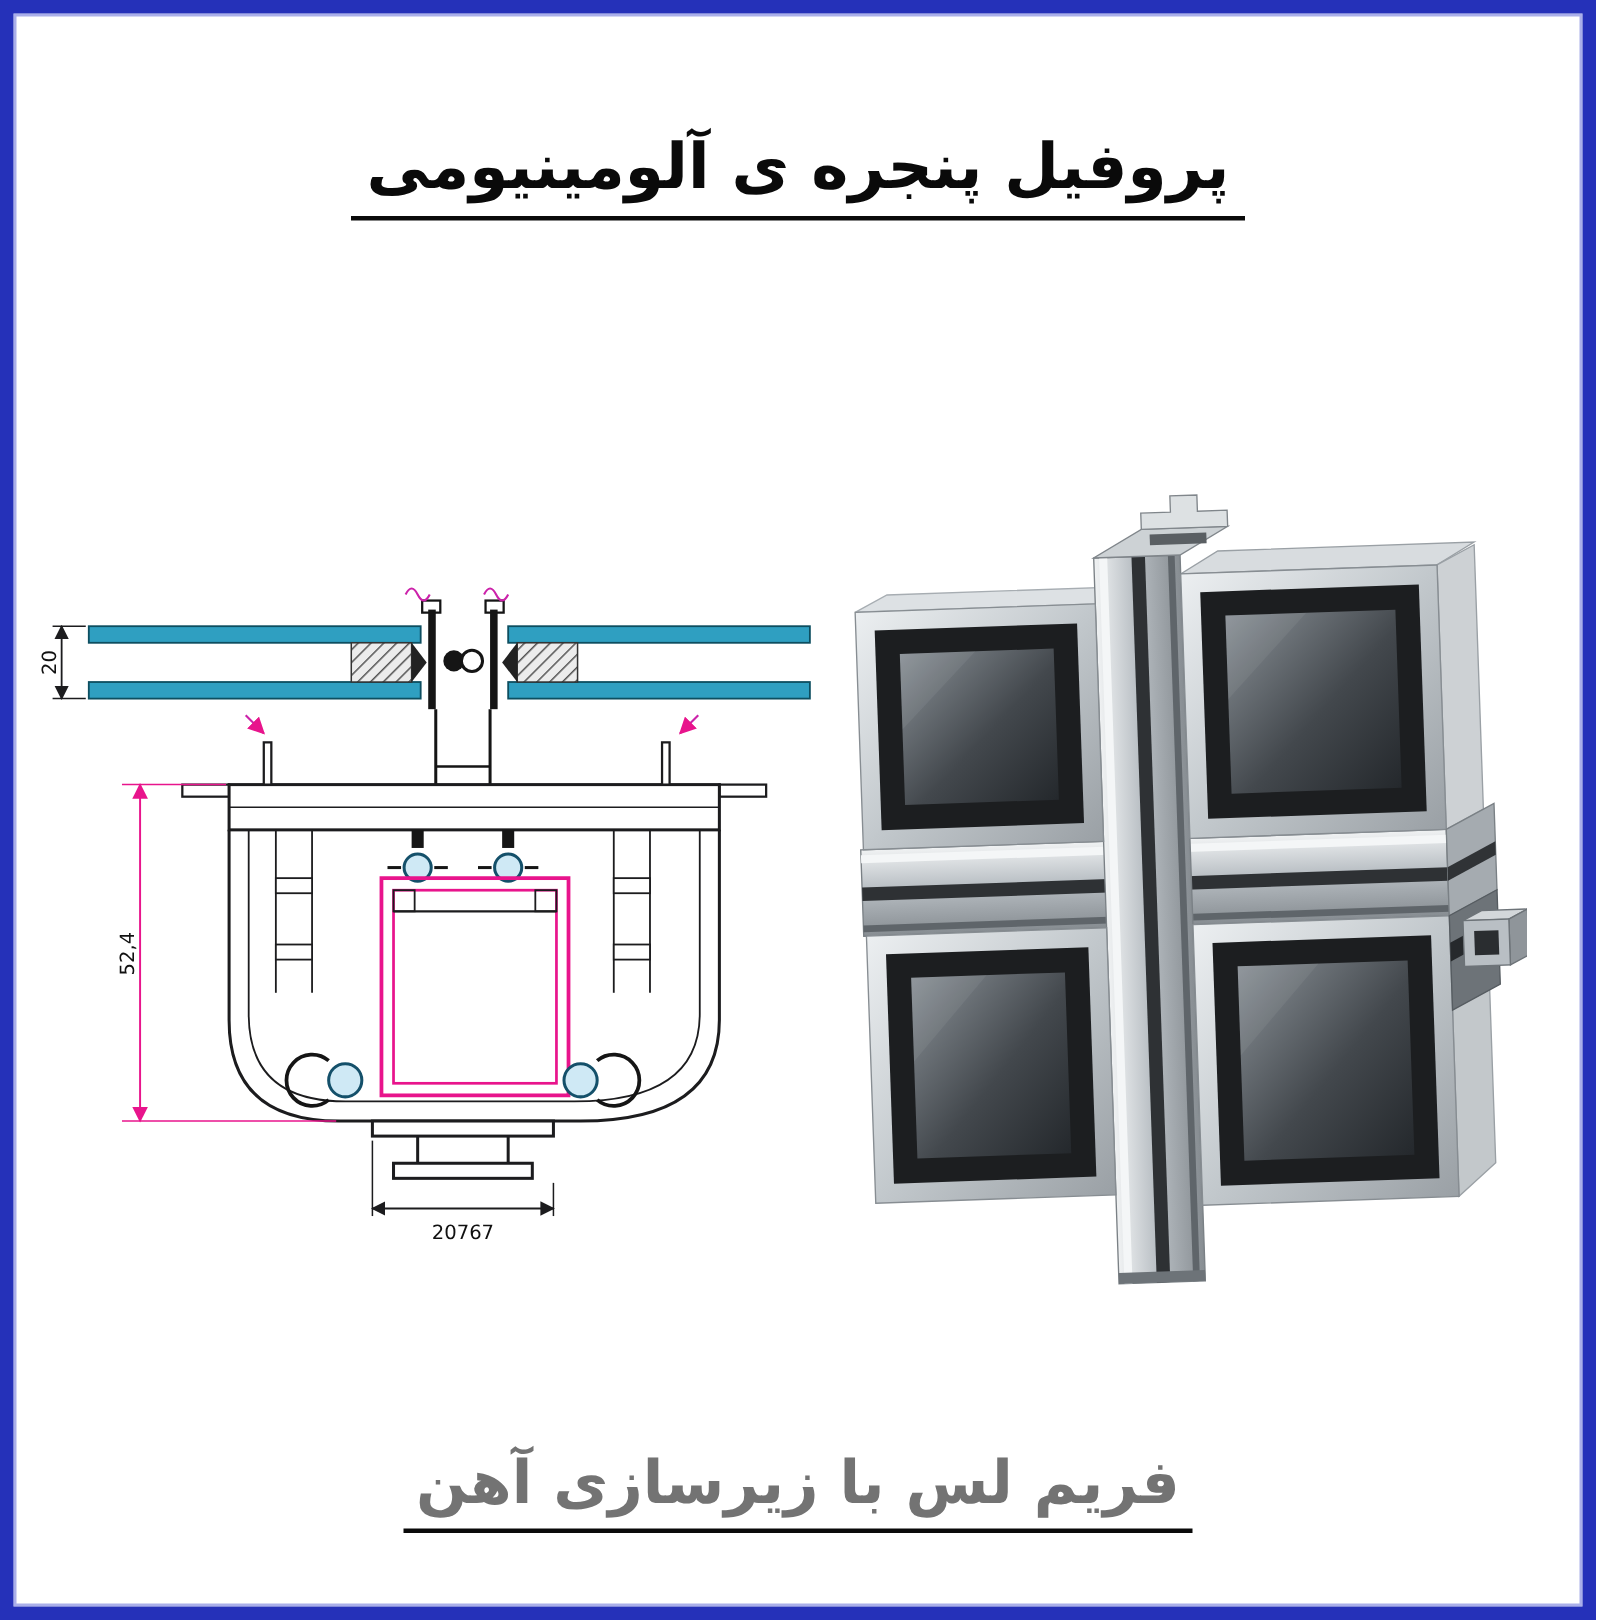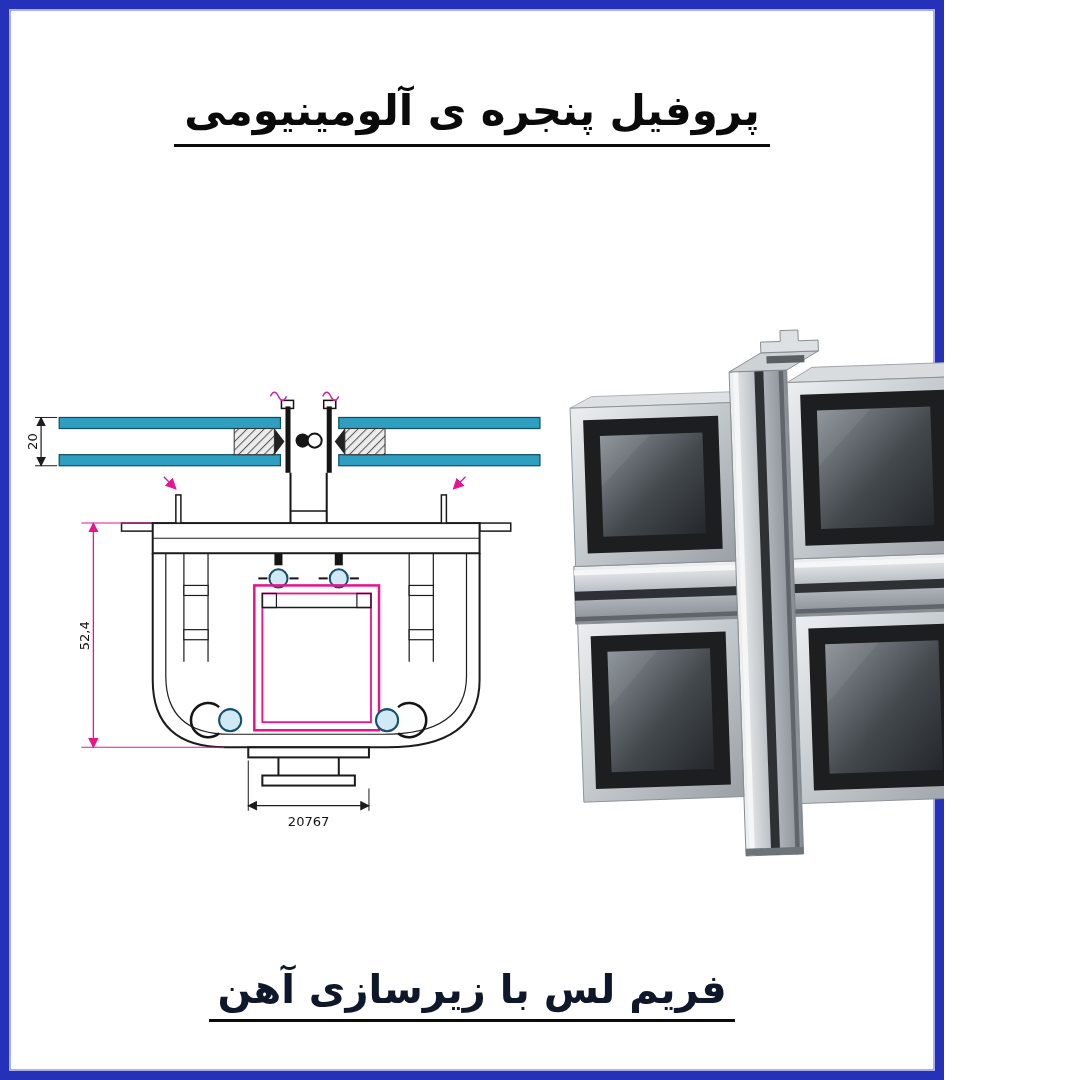--- a/index.html
+++ b/index.html
@@ -1,36 +1,36 @@
 <!DOCTYPE html>
 <html lang="fa"><head>
 <meta charset="utf-8">
 <style>
   html,body{margin:0;padding:0;background:#ffffff;}
   .page{
-    position:relative;width:944px;height:1080px;background:#ffffff;
+    position:relative;width:1064px;height:1080px;background:#ffffff;
     box-sizing:border-box;overflow:hidden;
     font-family:"DejaVu Sans","Liberation Sans",sans-serif;
   }
   .frame-border{
     position:absolute;inset:0;border:9px solid #2531b9;box-sizing:border-box;
     pointer-events:none;
   }
   .frame-border-inner{
     position:absolute;inset:9px;border:2px solid #5560d6;box-sizing:border-box;
     pointer-events:none;opacity:.5;
   }
   .title{
     position:absolute;top:86px;left:0;width:100%;margin:0;text-align:center;
     font-size:42px;font-weight:bold;color:#0a0a0a;direction:rtl;letter-spacing:0;
   }
   .title .underlined{border-bottom:3px solid #0a0a0a;padding:0 10px 9px 10px;}
   .caption{
     position:absolute;top:966px;left:0;width:100%;text-align:center;
-    font-size:40px;font-weight:bold;color:#0f172a;direction:rtl;
+    font-size:40px;font-weight:bold;color:#737373;direction:rtl;
   }
   .caption .underlined{border-bottom:3px solid #0a0a0a;padding:0 8px 7px 8px;}
   .drawing{position:absolute;left:25px;top:360px;width:528px;height:478px;}
   .render3d{position:absolute;left:568px;top:318px;width:450px;height:562px;}
   svg{width:100%;height:100%;display:block;}
   svg text{font-family:"DejaVu Sans","Liberation Sans",sans-serif;fill:#111;}
 </style>
 </head>
 <body>
 

